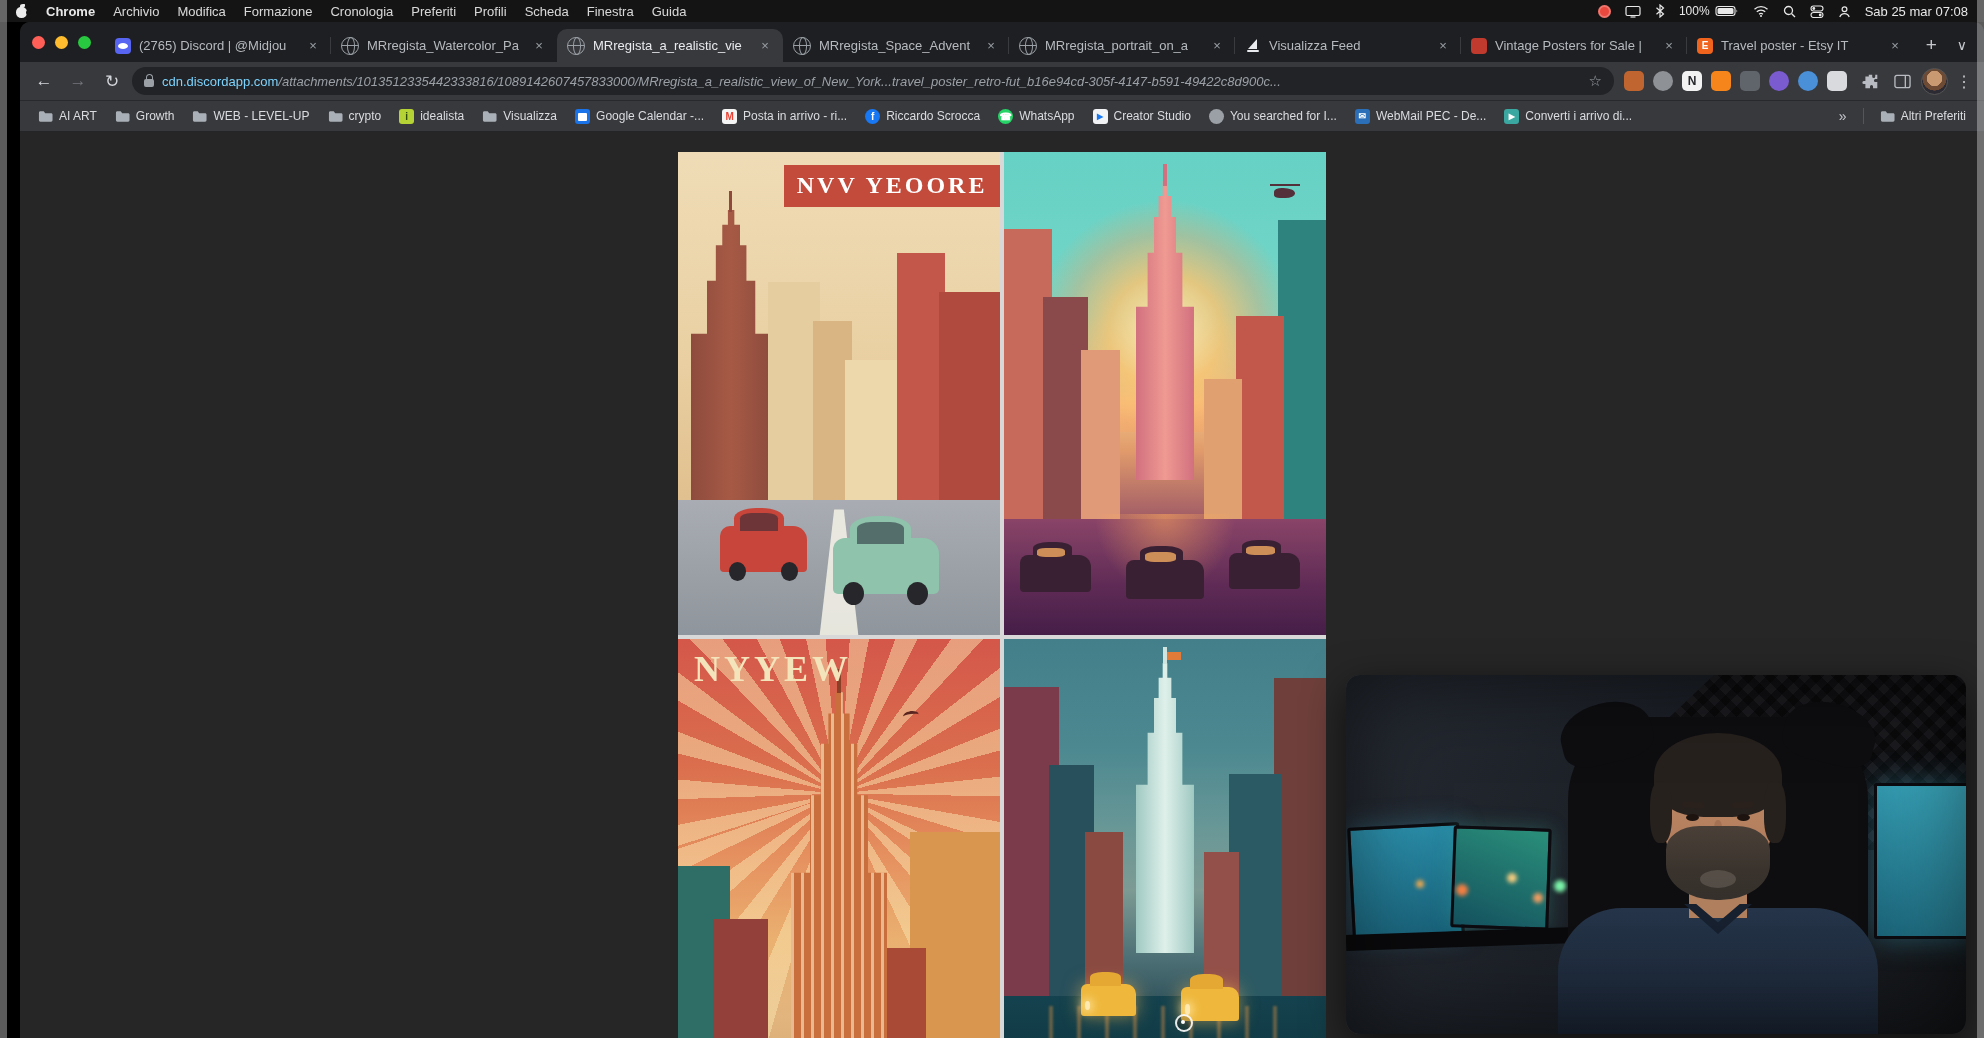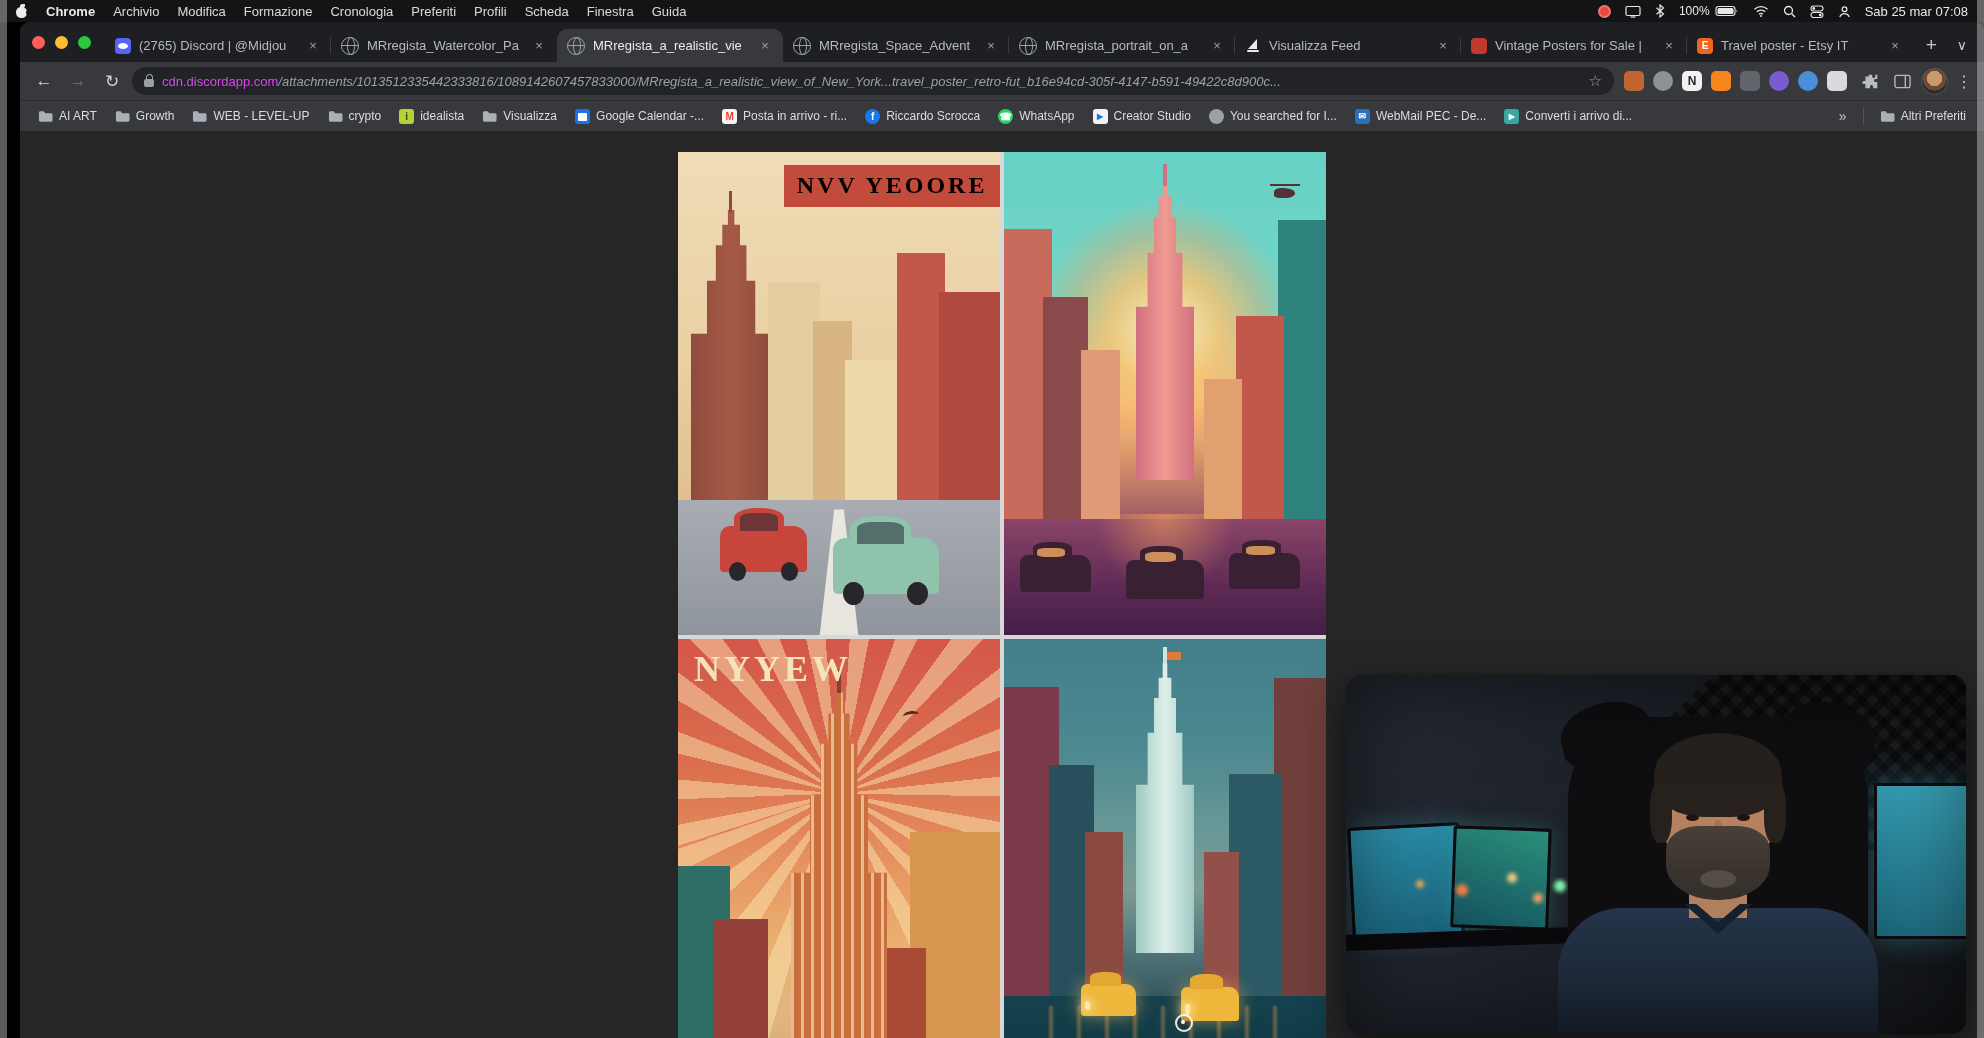--- a/index.html
+++ b/index.html
@@ -56,21 +56,21 @@
   
   .toolbar{height:38px;background:#38393d;display:flex;align-items:center;padding:0 10px;gap:6px;}
   .nav-btn{width:28px;height:28px;border-radius:50%;display:flex;align-items:center;justify-content:center;
     color:#d2d5da;font-size:17px;}
   .nav-btn.dim{color:#72767c;}
   .urlbar{flex:1;height:28px;background:#222327;border-radius:14px;display:flex;align-items:center;
     padding:0 12px;gap:8px;min-width:0;color:#bdc1c6;font-size:13px;}
   .lock{position:relative;width:10px;height:8px;background:#9aa0a6;border-radius:2px;flex:none;margin-top:3px;}
   .lock::before{content:"";position:absolute;left:1.5px;top:-5px;width:7px;height:6px;border:1.6px solid #9aa0a6;border-bottom:none;border-radius:4px 4px 0 0;box-sizing:border-box;}
   .url-text{flex:1;white-space:nowrap;overflow:hidden;min-width:0;}
-  .url-domain{color:#d946ef;text-align:right;}
+  .url-domain{color:#7dd3fc;text-align:right;}
   .url-path{color:#9aa0a6;font-style:italic;}
   .url-star{flex:none;color:#9aa0a6;font-size:15px;}
   .ext-row{display:flex;align-items:center;gap:9px;padding:0 4px;}
   .ext{width:20px;height:20px;border-radius:5px;display:flex;align-items:center;justify-content:center;
     font-size:12px;font-weight:bold;color:#26272b;}
   .ext.round{border-radius:50%;}
   .tool-ic{width:26px;height:26px;display:flex;align-items:center;justify-content:center;color:#c4c7cc;}
   .avatar{width:25px;height:25px;border-radius:50%;background:radial-gradient(circle at 50% 38%,#c99a72 0 38%,#6c4a34 39% 60%,#2c2a33 61%);border:1.5px solid #555;}
   .kebab{font-size:16px;color:#c4c7cc;width:20px;text-align:center;}
 
@@ -101,21 +101,21 @@
 
   
   .tex-dark{background-image:repeating-linear-gradient(0deg,rgba(40,12,8,.22) 0 3px,transparent 3px 11px),repeating-linear-gradient(90deg,rgba(40,12,8,.16) 0 3px,transparent 3px 9px);}
   .tex-cream{background-image:repeating-linear-gradient(0deg,rgba(255,240,210,.5) 0 3px,transparent 3px 11px),repeating-linear-gradient(90deg,rgba(0,0,0,.1) 0 3px,transparent 3px 9px);}
   .tex-orange{background-image:repeating-linear-gradient(0deg,rgba(255,175,85,.8) 0 3px,transparent 3px 12px),repeating-linear-gradient(90deg,rgba(0,0,0,.22) 0 3px,transparent 3px 8px);}
   .esb-clip{clip-path:polygon(46% 0,54% 0,54% 5%,61% 5%,61% 12%,69% 12%,69% 24%,80% 24%,80% 42%,100% 42%,100% 100%,0 100%,0 42%,20% 42%,20% 24%,31% 24%,31% 12%,39% 12%,39% 5%,46% 5%);}
 
   
   .p1{background:linear-gradient(180deg,#efdcb6 0%,#ead1a4 40%,#e2c291 68%,#d5b286 100%);}
   .p1-banner{left:33%;top:2.6%;width:67%;height:8.8%;background:#c24b3c;display:flex;align-items:center;justify-content:center;}
-  .p1-banner span{font-family:"Liberation Serif",serif;font-weight:bold;font-size:24px;letter-spacing:3px;color:#000000;}
+  .p1-banner span{font-family:"Liberation Serif",serif;font-weight:bold;font-size:24px;letter-spacing:3px;color:#ffffff;}
   .p1-esb{left:4%;top:12%;width:25%;height:61%;background:linear-gradient(90deg,#8e4b3d,#a65a45 50%,#8e4b3d);}
   .p1-ant{left:15.7%;top:8%;width:1.2%;height:4.5%;background:#8e4b3d;}
   .p1-b1{left:28%;top:27%;width:16%;height:46%;background:#e6cd9f;}
   .p1-b2{left:42%;top:35%;width:12%;height:38%;background:#d9b583;}
   .p1-b5{left:52%;top:43%;width:20%;height:30%;background:#ecd8ab;}
   .p1-b3{left:68%;top:21%;width:15%;height:52%;background:#c2574a;}
   .p1-b4{left:81%;top:29%;width:19%;height:44%;background:#b04a3e;}
   .p1-road{left:0;bottom:0;width:100%;height:28%;background:linear-gradient(180deg,#a9adb3,#8f959c);}
   .p1-line{left:0;bottom:0;width:100%;height:26%;background:#f1eee4;clip-path:polygon(48.5% 0,51.5% 0,56% 100%,44% 100%);opacity:.9;}
   .car{position:absolute;}

